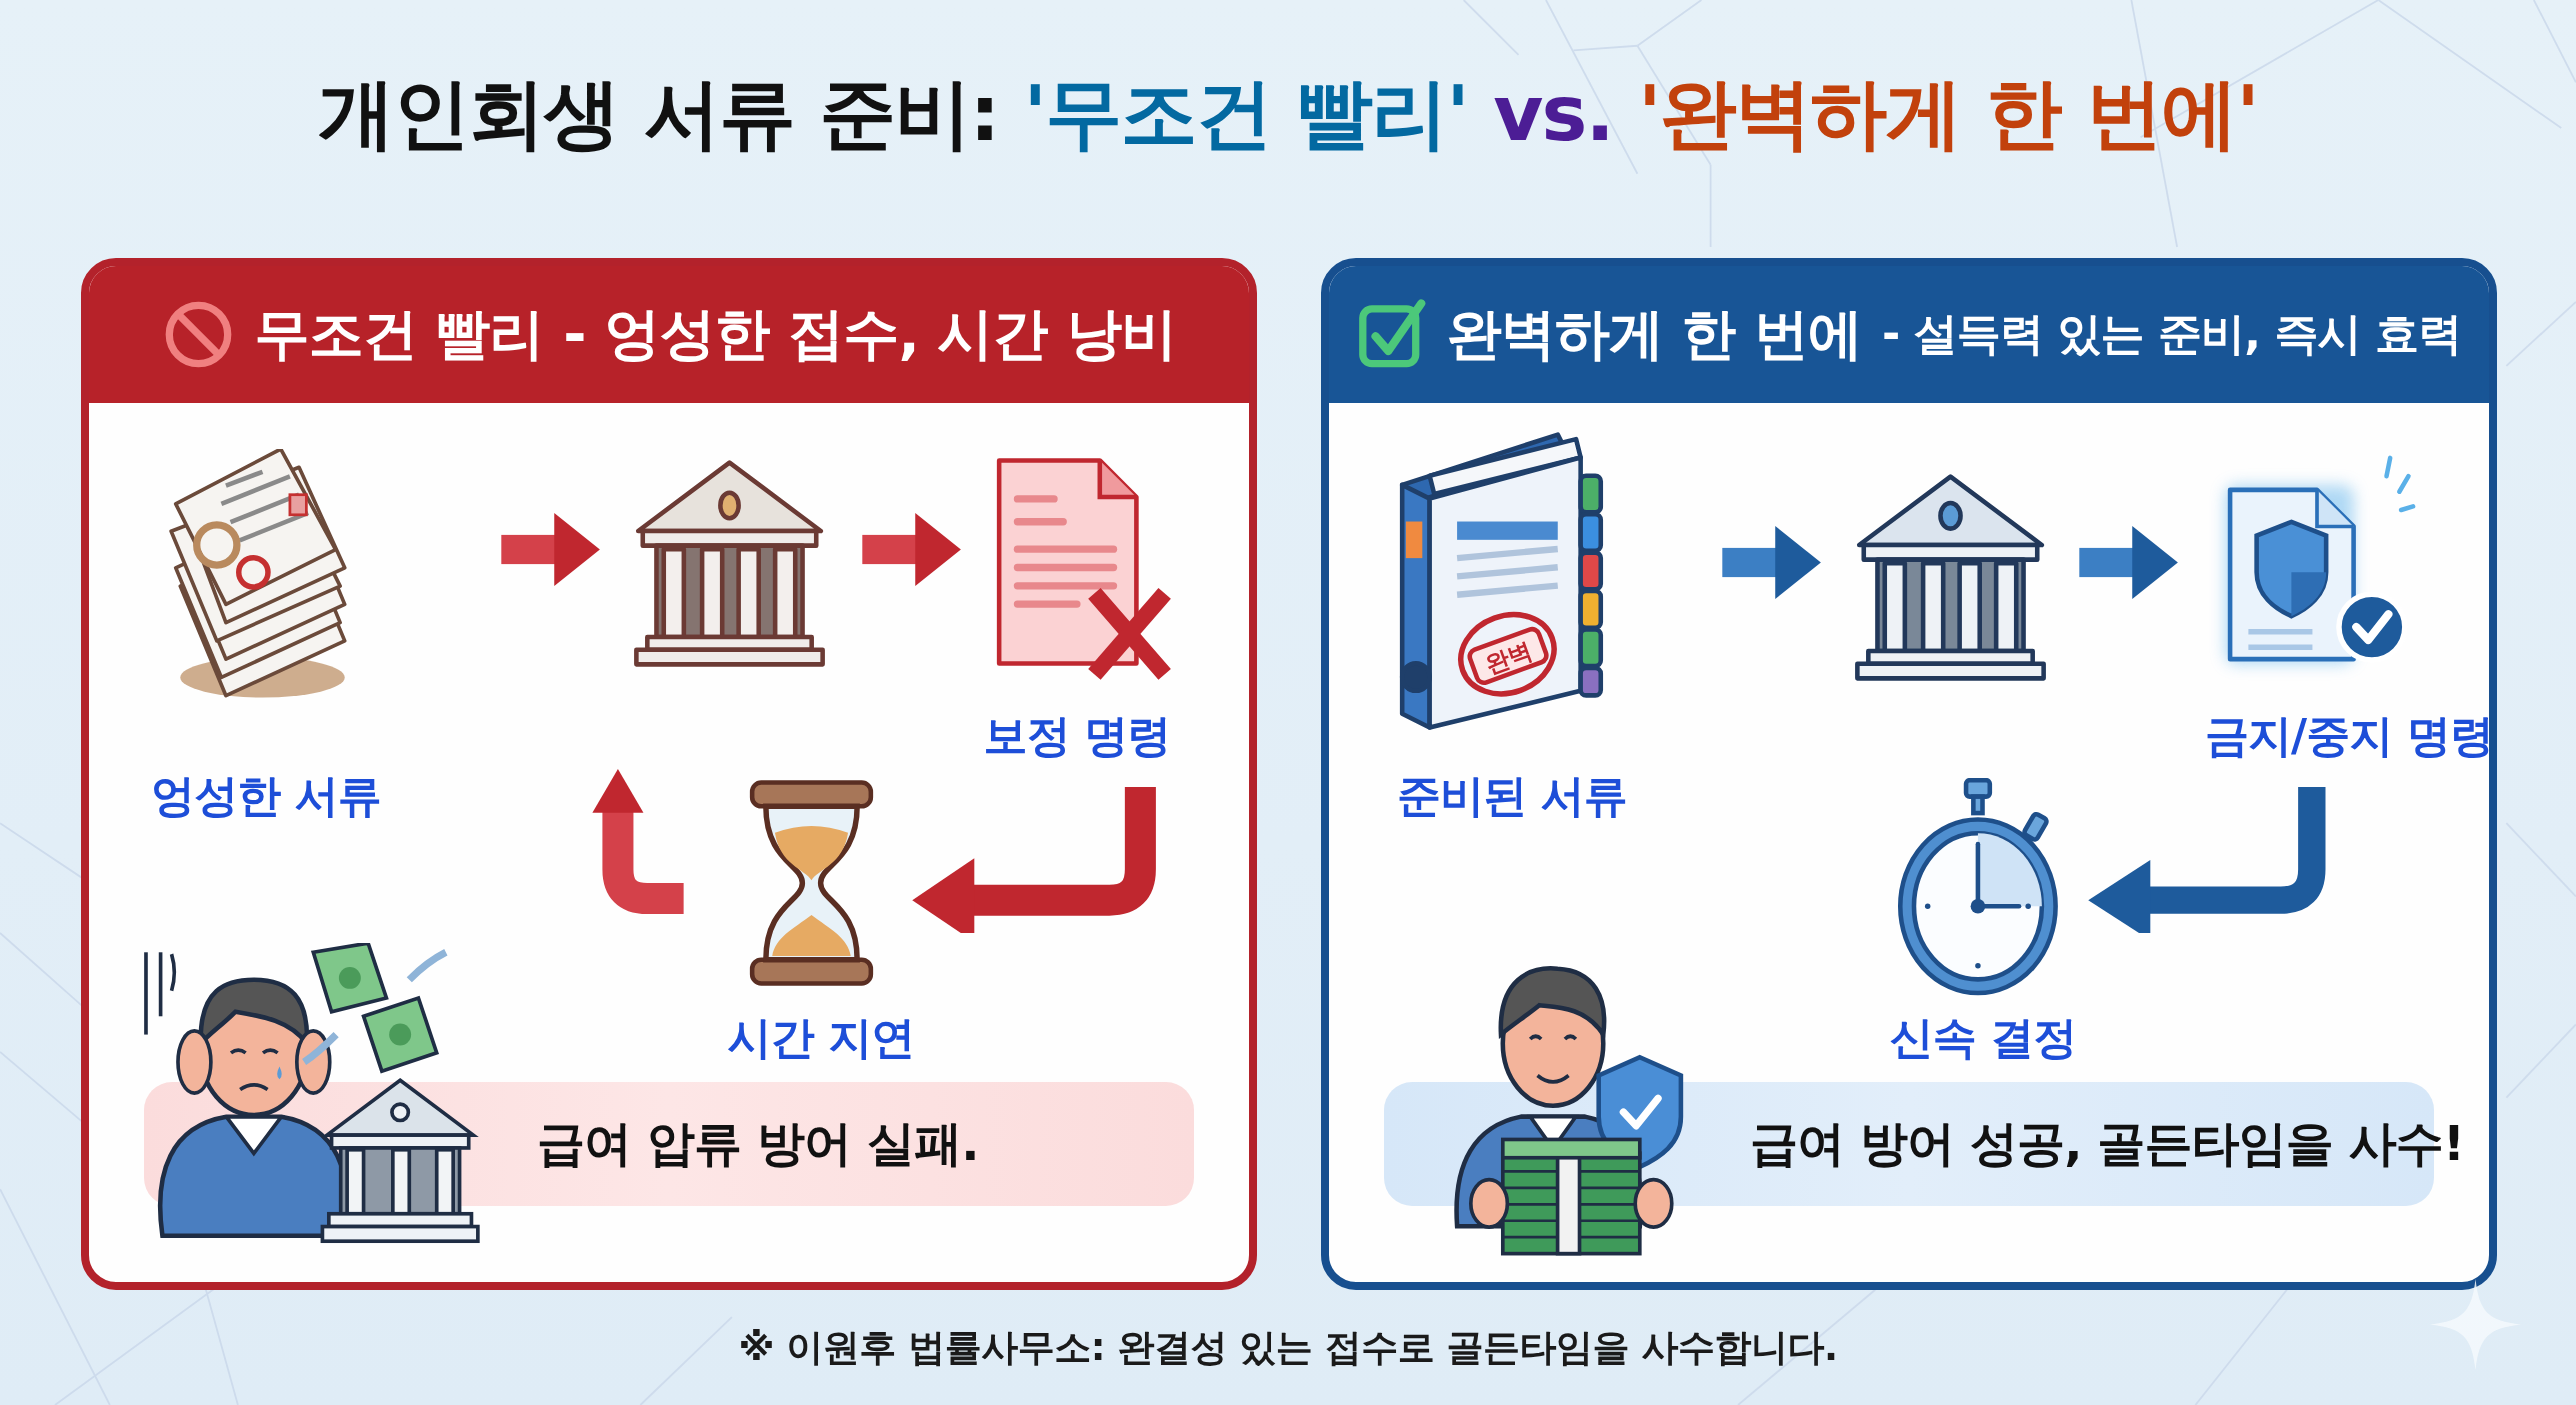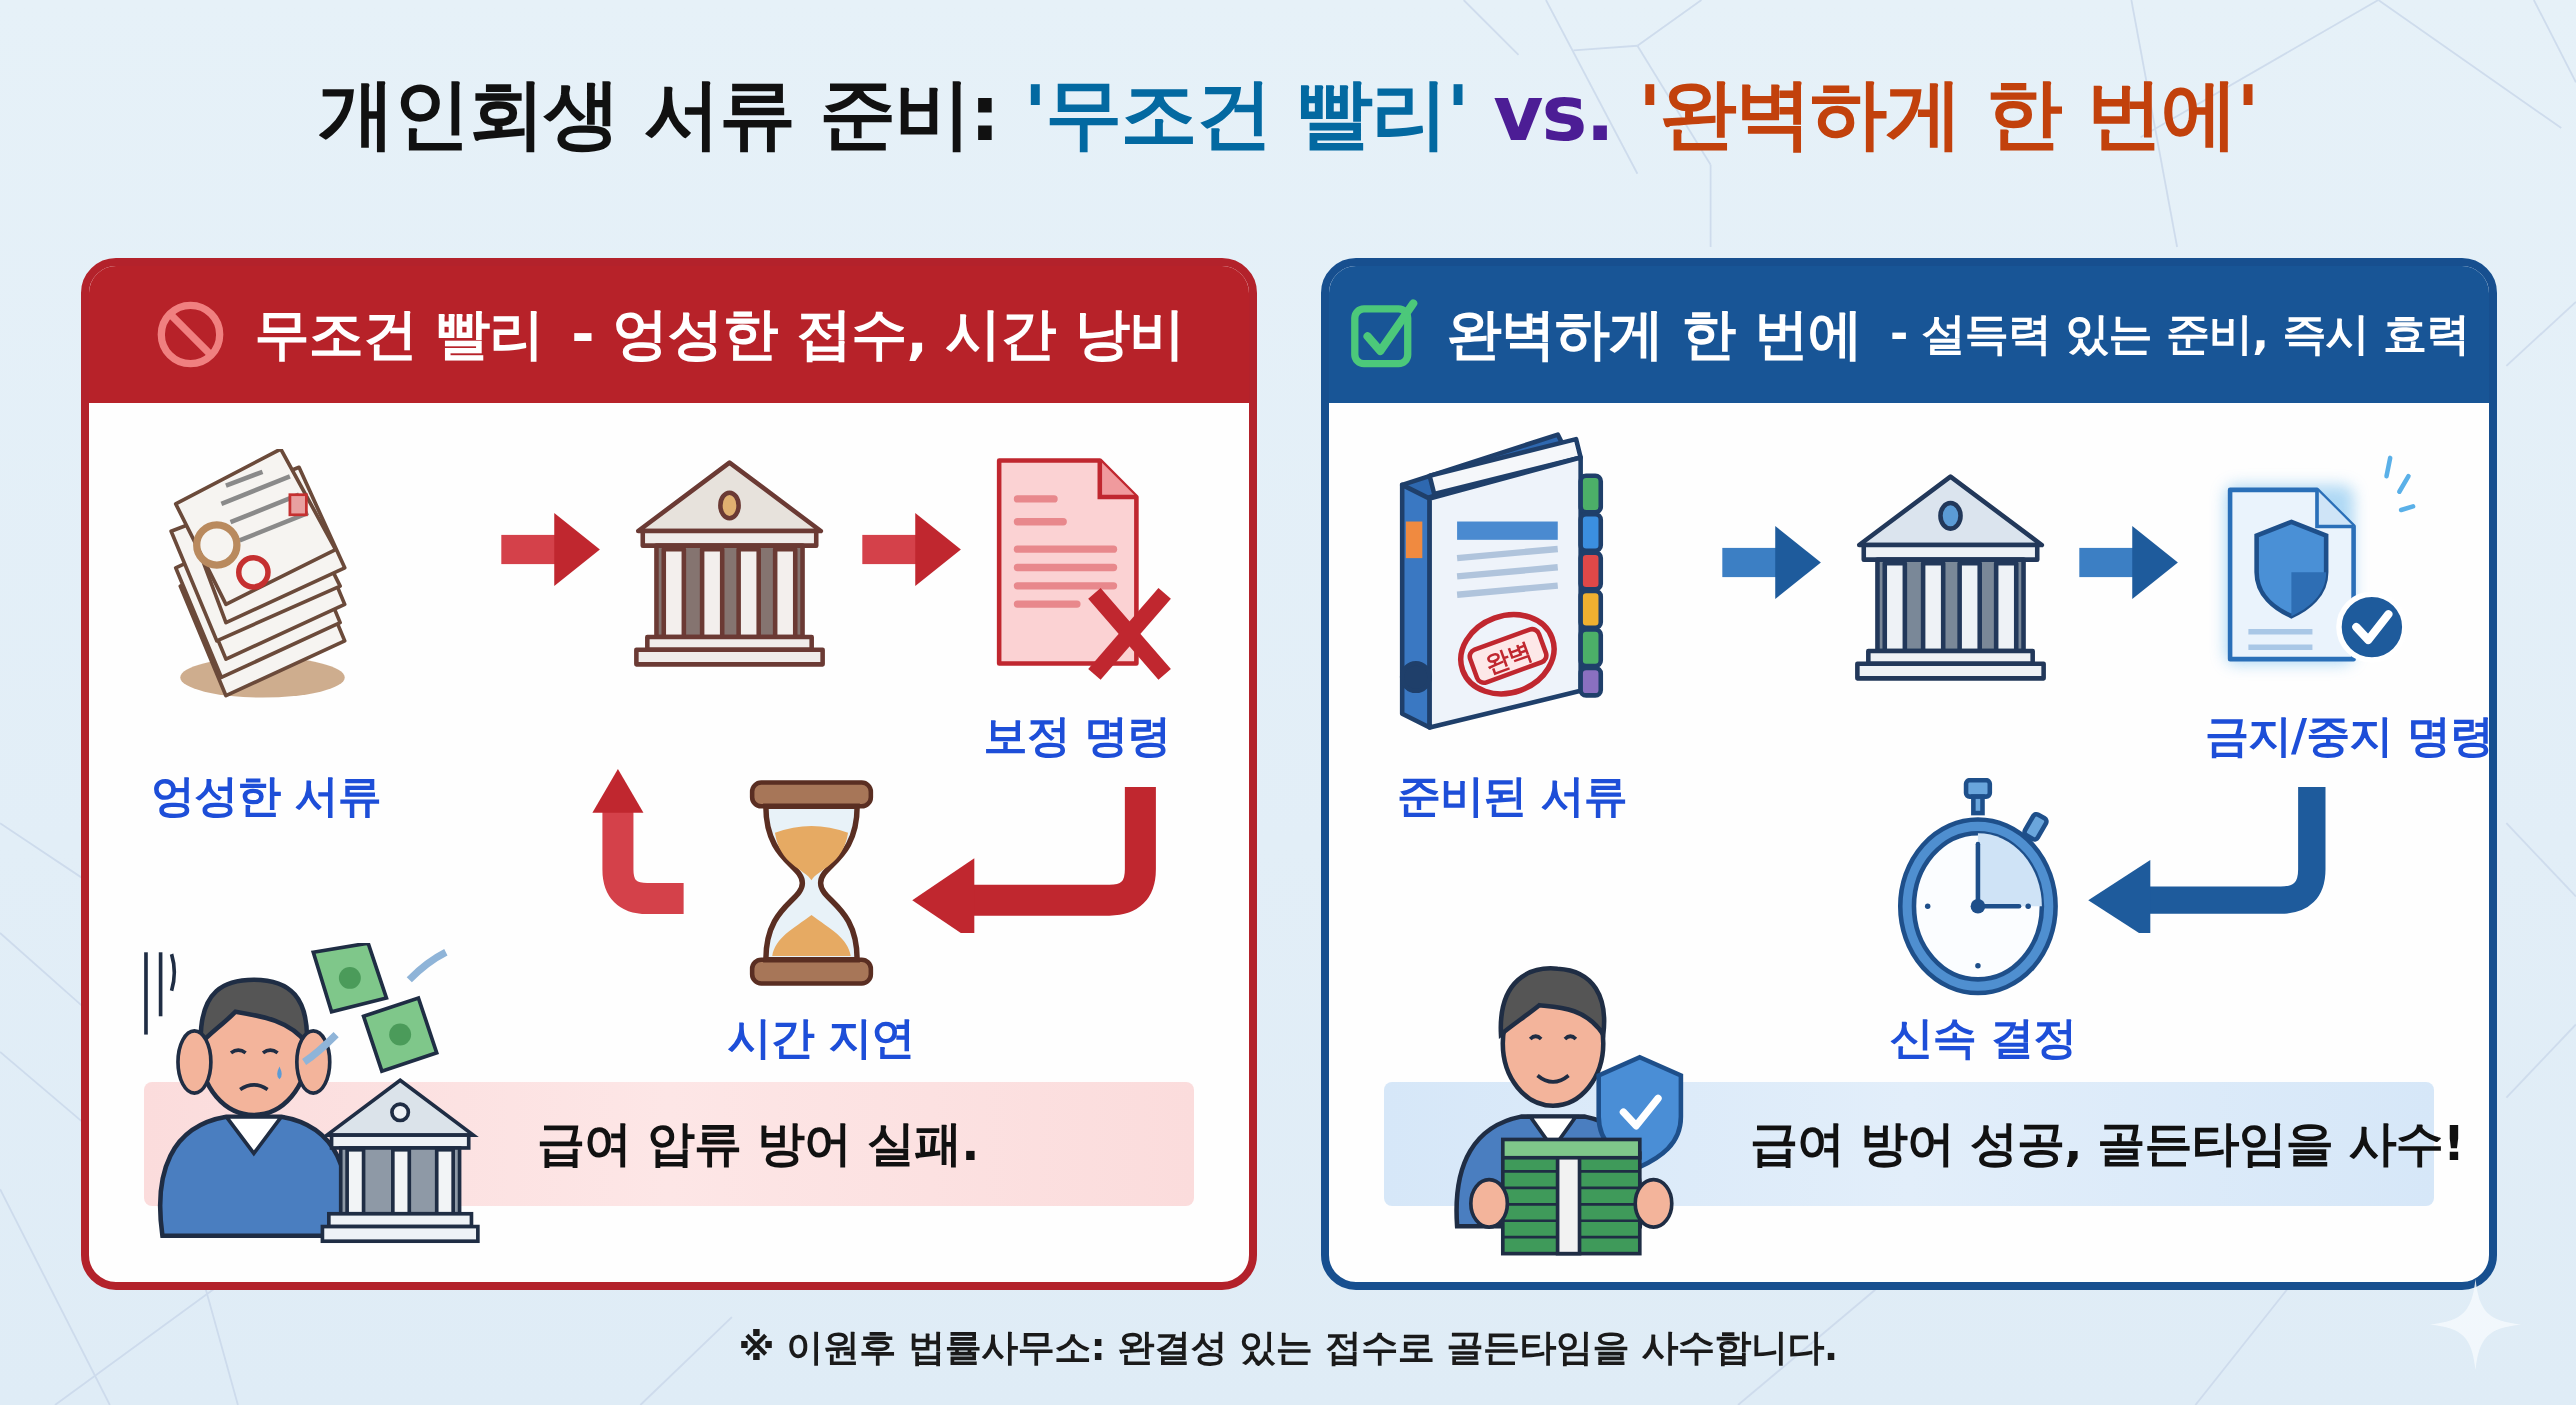--- a/index.html
+++ b/index.html
@@ -26,37 +26,37 @@
   
   .panel {
     position: absolute; top: 258px; width: 1176px; height: 1032px;
     border-radius: 35px; border: 8.2px solid; background: #fefefe;
     overflow: hidden;
   }
   .panel.bad { left: 81px; border-color: #b3222b; }
   .panel.good { left: 1321px; border-color: #174f8f; text-align: center; }
   .panel-header {
     height: 137px; display: flex; align-items: center; justify-content: center;
-    gap: 28px; color: #fff; font-weight: 700; white-space: nowrap;
+    gap: 20px; color: #fff; font-weight: 700; white-space: nowrap;
   }
   .bad .panel-header { background: #b72229; }
   .good .panel-header { background: #185596; }
   .panel-header .h-main { font-size: 55px; letter-spacing: -0.9px; }
   .panel-header .h-sub { font-size: 56px; letter-spacing: -0.9px; }
   .good .panel-header .h-sub { font-size: 44px; }
   .panel-body { position: relative; height: calc(100% - 137px); }
 
   .abs { position: absolute; }
   .label {
     position: absolute; font-weight: 700; font-size: 44px; white-space: nowrap;
     letter-spacing: -0.9px; color: #1d4ed8; transform: translateX(-50%);
   }
   .result-bar {
     position: absolute; left: 55px; right: 55px; top: 679px; height: 124px;
-    border-radius: 8px; display: flex; align-items: center;
+    border-radius: 28px; display: flex; align-items: center;
     font-weight: 700; font-size: 48px; letter-spacing: -0.9px; white-space: nowrap;
   }
   .bad .result-bar { background: linear-gradient(90deg, #fbdcdc, #fde6e6 50%, #fbdcdc); padding-left: 393px; }
   .good .result-bar { background: linear-gradient(90deg, #d6e7f8, #e2eefa 50%, #d6e7f8); padding-left: 366px; }
 
   .footer {
     position: absolute; left: 0; right: 0; top: 1323px; text-align: center;
     font-size: 37px; color: #1a1a1a; white-space: nowrap; letter-spacing: -0.5px; font-weight: bold;
   }
   .sparkle { position: absolute; left: 2430px; top: 1279px; }

